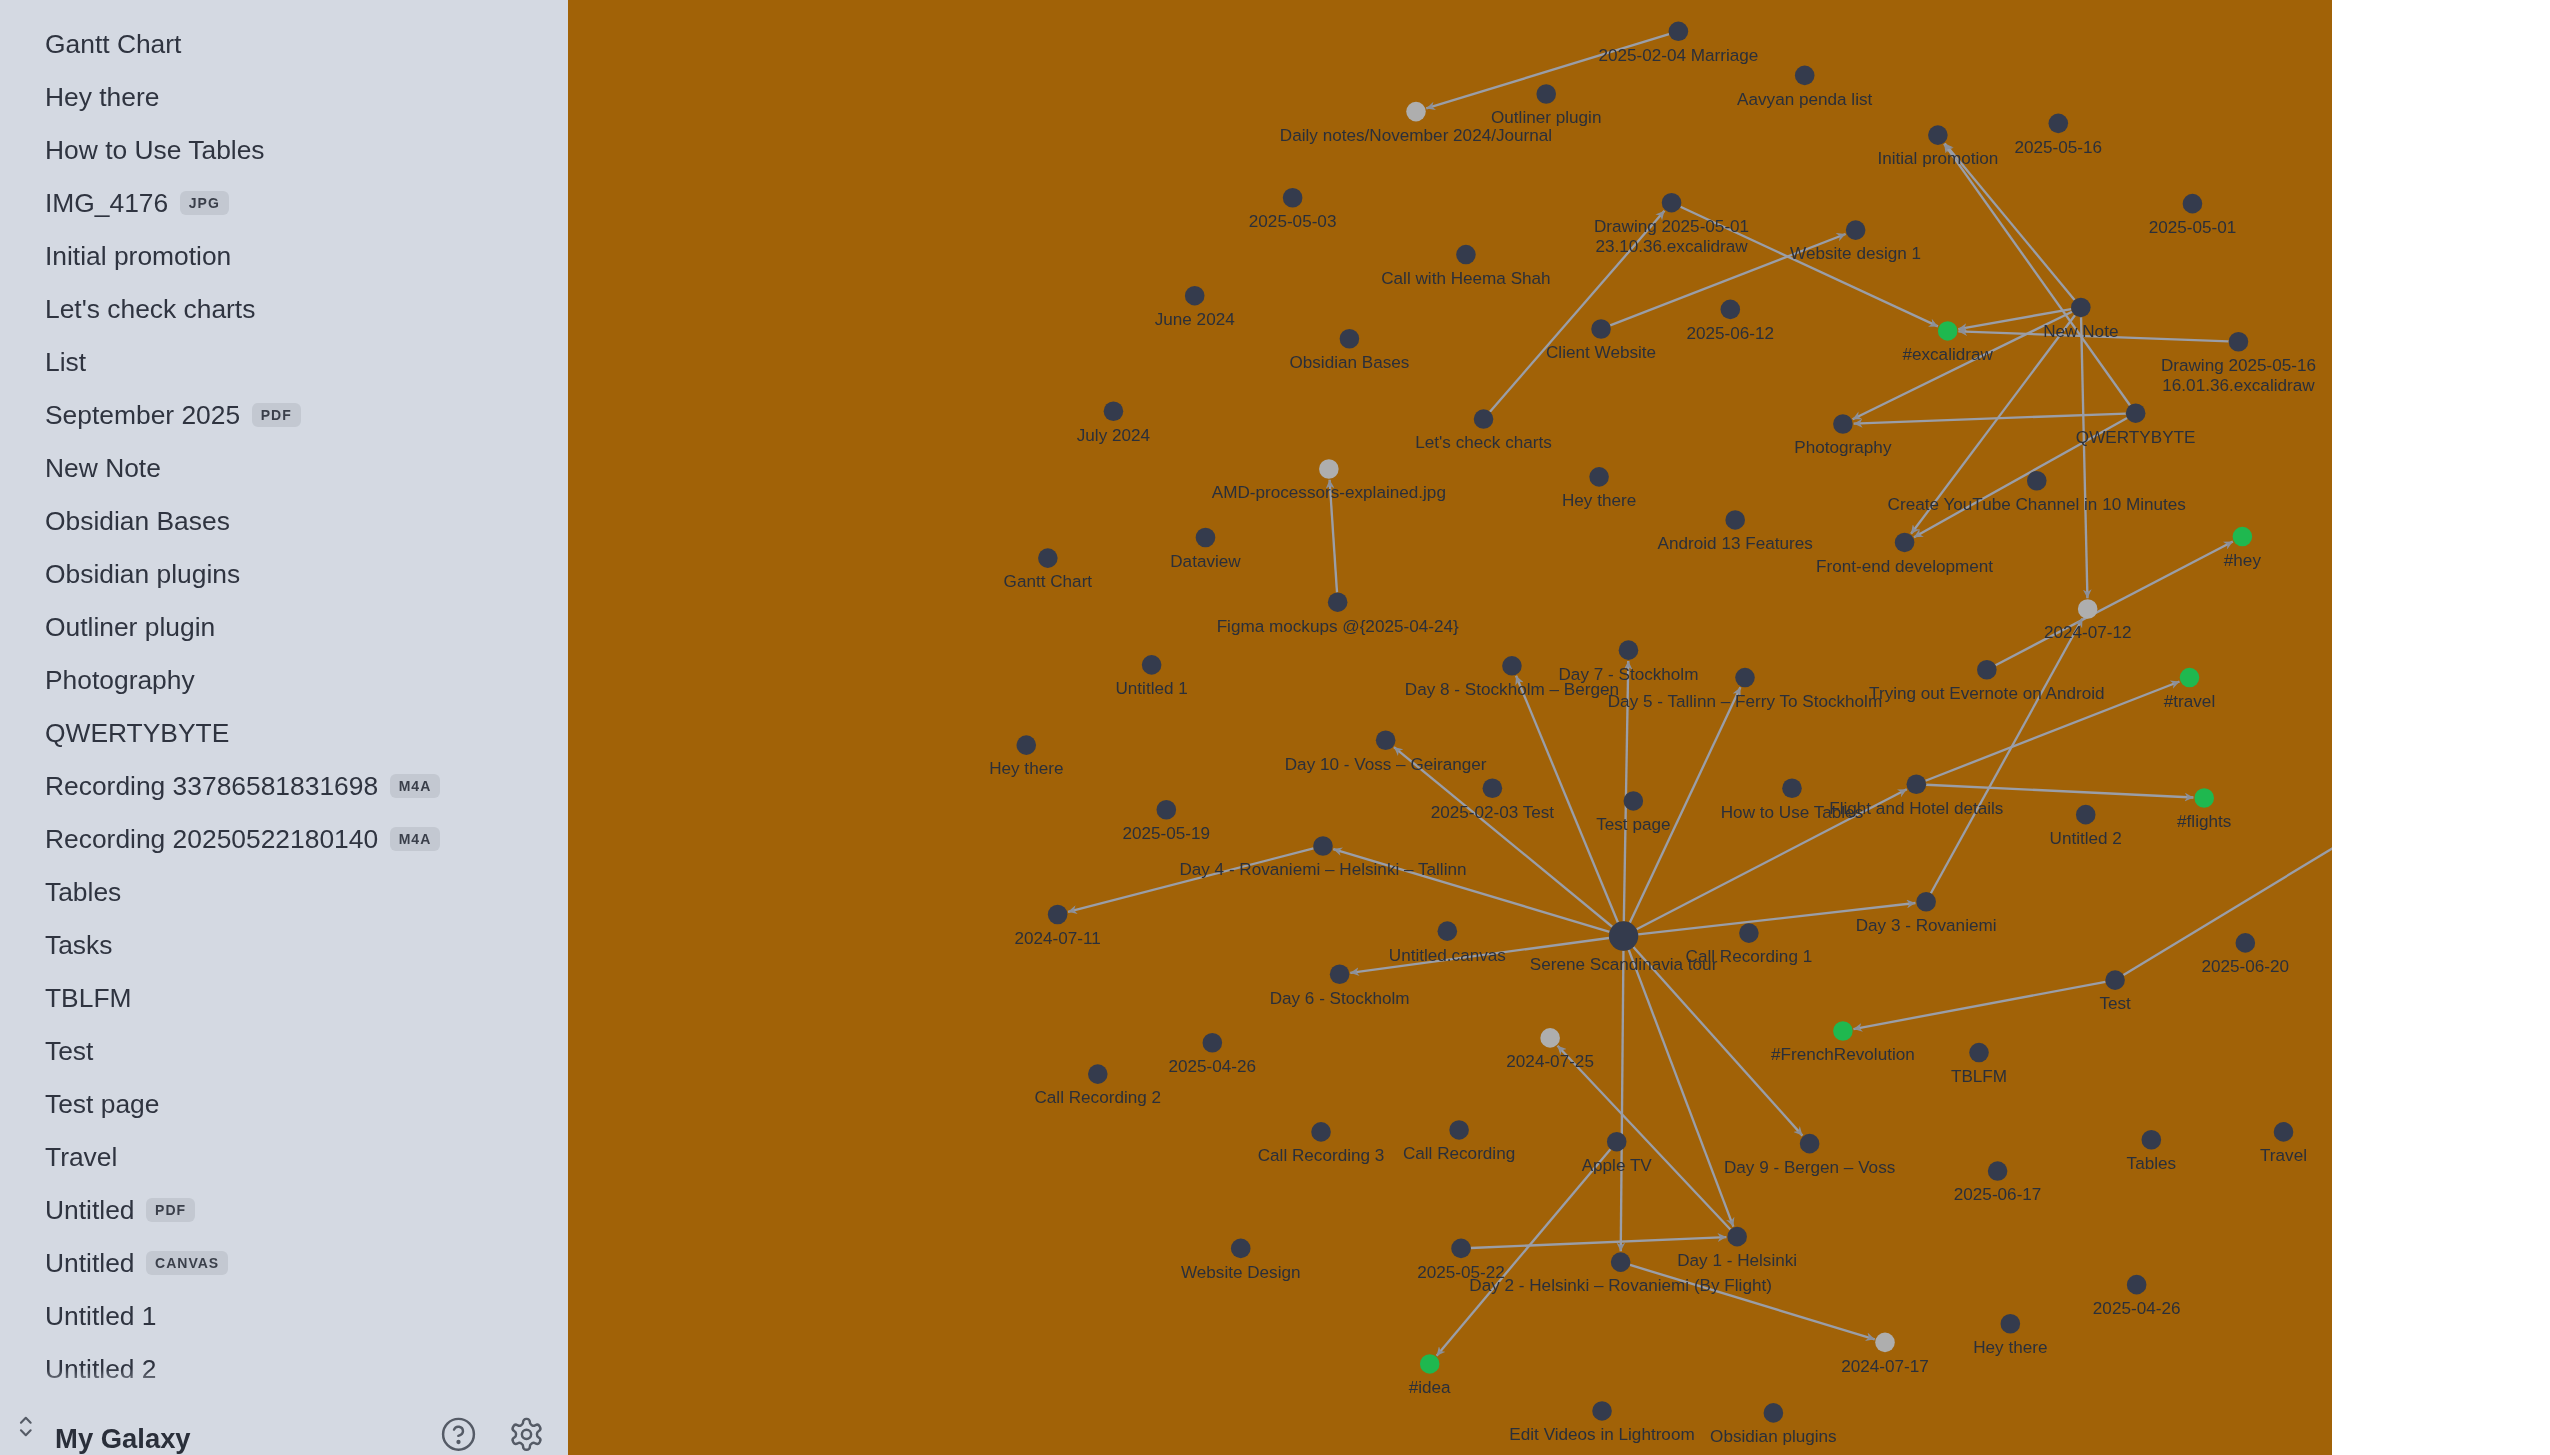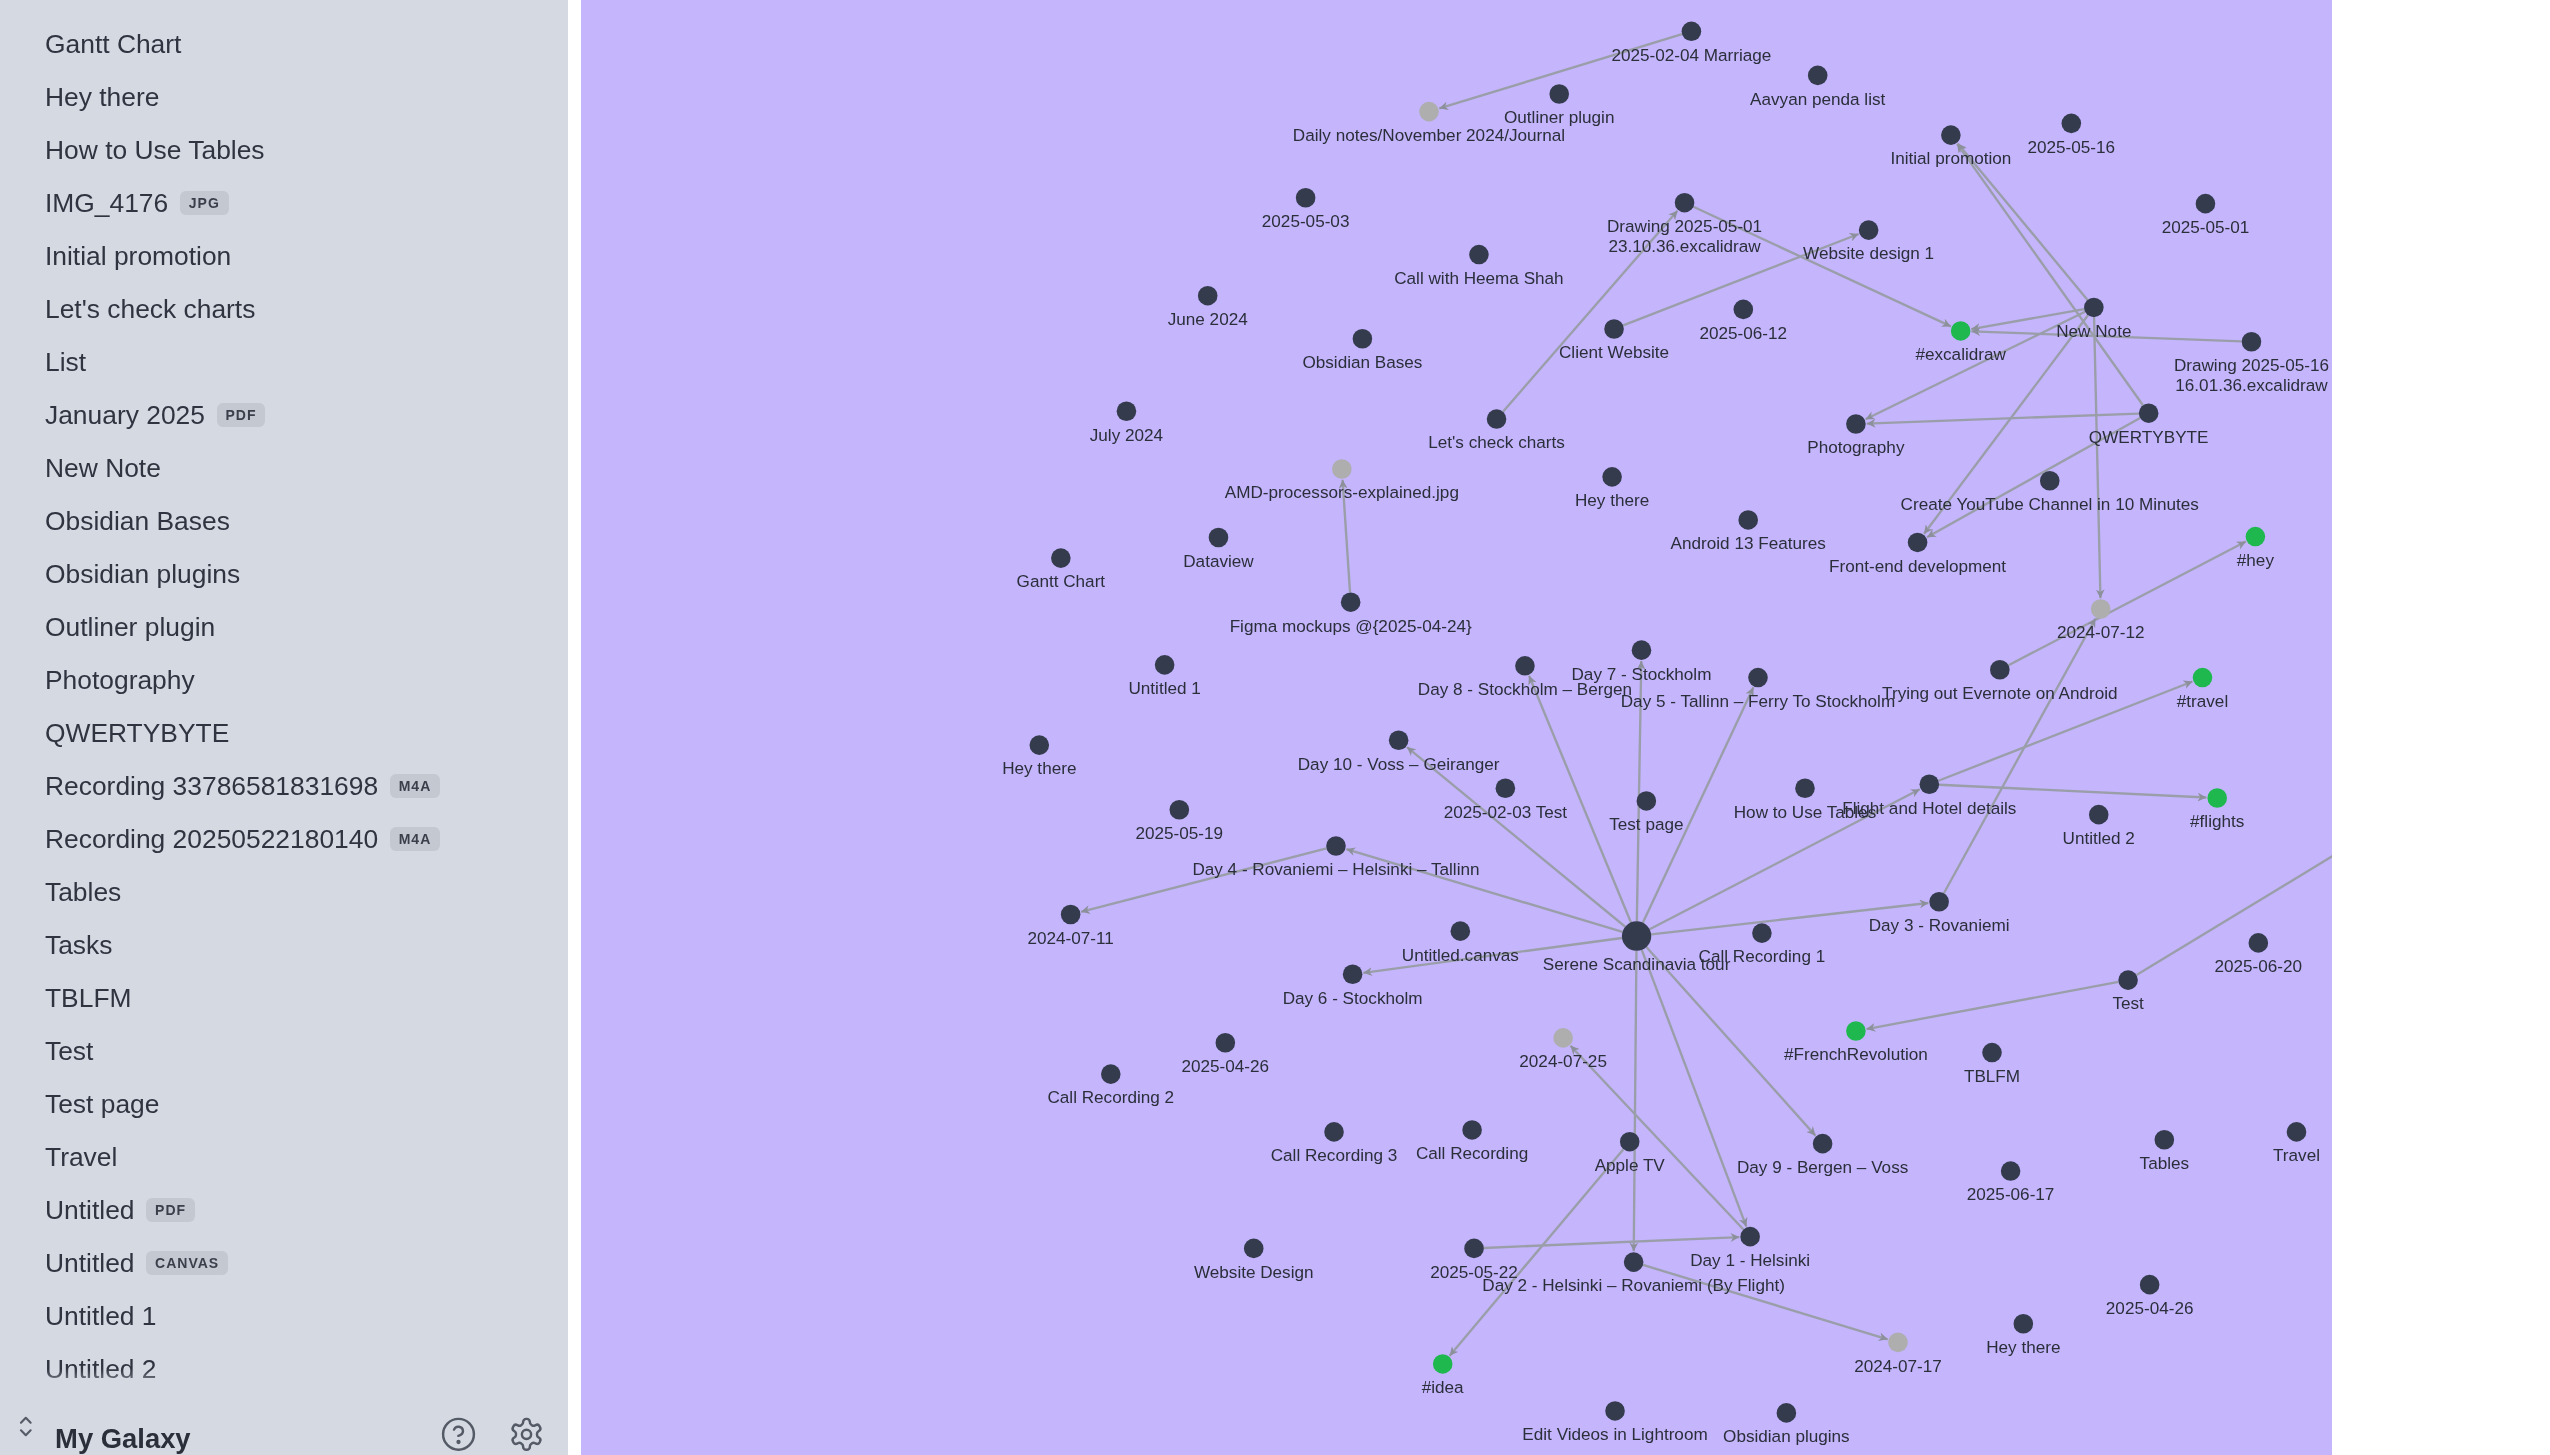--- a/index.html
+++ b/index.html
@@ -8,21 +8,21 @@
   .sidebar { position: relative; width: 568px; height: 1455px; background: #d4d9e2; overflow: hidden; flex-shrink: 0; }
   .file-list { position: absolute; left: 0; top: 17.6px; width: 568px; height: 1401px; overflow: hidden; }
   .file-item { display: flex; align-items: center; height: 53px; padding-left: 45px; color: #2f3440; font-size: 26.4px; cursor: pointer; white-space: nowrap; }
   .file-item .badge { margin-left: 11.8px; background: #c3c8d1; color: #3a3f4a; font-size: 14px; font-weight: bold; letter-spacing: 1px; padding: 3.9px 8.8px; border-radius: 5.9px; }
   .vault-bar { position: absolute; left: 0; bottom: 0; width: 568px; height: 57px; background: #d4d9e2; display: flex; align-items: center; padding-left: 14px; }
   .vault-switch-icon { width: 23.5px; height: 35px; display: flex; align-items: center; justify-content: center; color: #555b66; }
   .vault-name { margin-left: 17.6px; font-size: 27.4px; font-weight: bold; color: #2a2f3a; transform: translateY(11.8px); }
   .vault-actions { position: absolute; right: 23.5px; top: 7.8px; display: flex; gap: 31px; align-items: center; transform: translateY(9.8px); }
   .vault-actions .act { width: 37px; height: 37px; color: #555b66; cursor: pointer; }
   .fade-mask { position: absolute; left: 0; bottom: 57px; width: 568px; height: 29px; background: linear-gradient(to bottom, rgba(212,217,226,0), rgba(212,217,226,1)); pointer-events: none; }
-  .graph { position: relative; flex: 1; height: 1455px; background: #c4b5fd; overflow: hidden; margin-left: 13px; }
+  .graph { position: relative; flex: 1; height: 1455px; background: #a16207; overflow: hidden; }
   .graph svg { position: absolute; left: -568px; top: 0; width: 2550px; height: 1455px; }
   .node-label { font-family: "Liberation Sans", sans-serif; font-size: 17.5px; fill: #2a2f3a; text-anchor: middle; }
 </style>
 </head>
 <body>
 
 <div class="app">
   <aside class="sidebar">
     <div class="file-list" id="file-list">
         <div class="file-item">
@@ -41,21 +41,21 @@
         <div class="file-item">
           <span>Initial promotion</span>
         </div>
         <div class="file-item">
           <span>Let's check charts</span>
         </div>
         <div class="file-item">
           <span>List</span>
         </div>
         <div class="file-item">
-          <span>January 2025</span>
+          <span>September 2025</span>
           <span class="badge">PDF</span>
         </div>
         <div class="file-item">
           <span>New Note</span>
         </div>
         <div class="file-item">
           <span>Obsidian Bases</span>
         </div>
         <div class="file-item">
           <span>Obsidian plugins</span>

